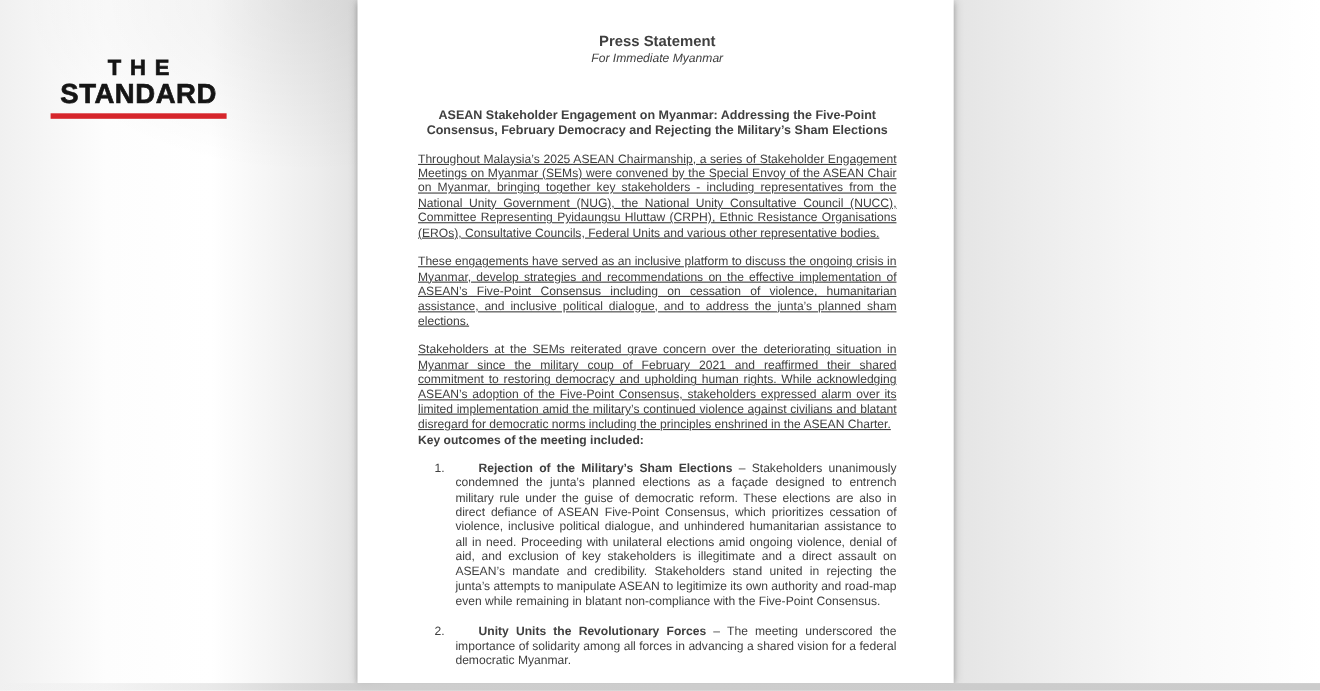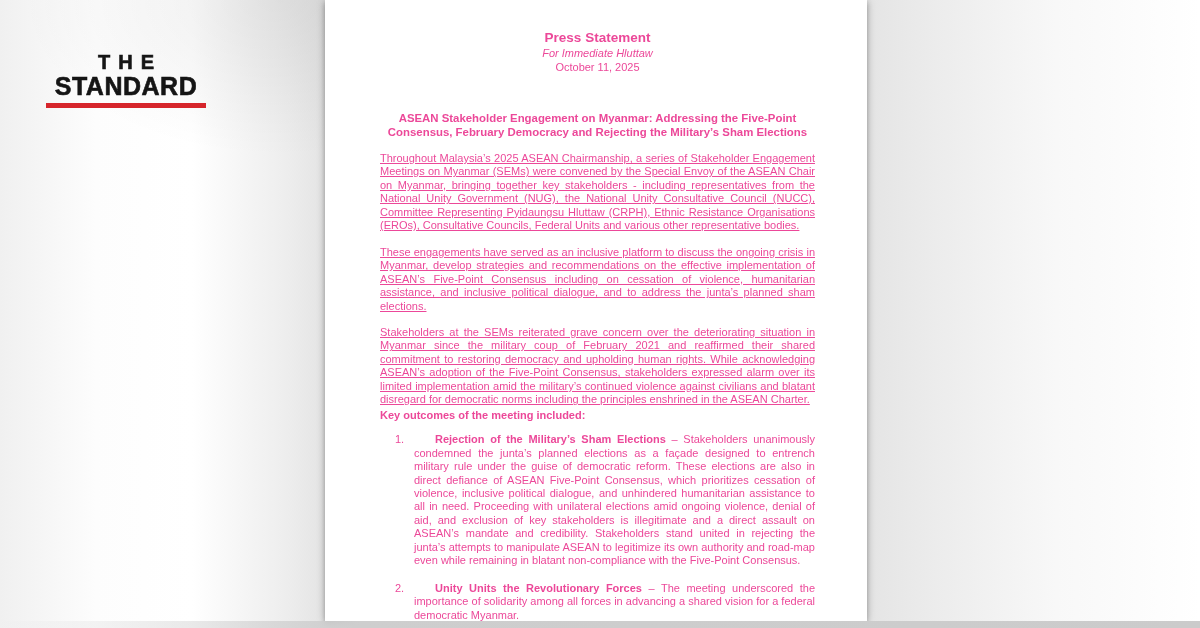--- a/index.html
+++ b/index.html
@@ -15,21 +15,21 @@
   
   .logo{position:absolute;left:46px;top:52px;width:160px;text-align:center;color:#151515;}
   .logo-the{font-size:20px;font-weight:700;letter-spacing:8px;line-height:1;padding-left:8px;-webkit-text-stroke:0.6px #151515;}
   .logo-standard{font-size:25px;font-weight:700;letter-spacing:0.5px;line-height:1.05;margin-top:1px;-webkit-text-stroke:0.6px #151515;}
   .logo-underline{height:5px;background:#d6252b;margin-top:4px;width:160px;}
   
   .sheet{
     position:absolute;left:325px;top:0;width:542px;height:621px;background:#ffffff;
     box-shadow:0 0 9px rgba(0,0,0,0.20), 0 3px 5px rgba(0,0,0,0.25);
   }
-  .sheet-content{padding:30px 52px 0 55px;color:#ec4899;}
+  .sheet-content{padding:30px 52px 0 55px;color:#404040;}
   .ps-title{font-size:13.5px;font-weight:700;text-align:center;line-height:15px;}
   .ps-release{font-size:11px;font-style:italic;text-align:center;line-height:13.5px;margin-top:2px;}
   .ps-date{font-size:11px;text-align:center;line-height:13.5px;}
   .headline{margin-top:37px;font-weight:700;font-size:11.4px;line-height:14px;text-align:center;}
   p.body{margin:13px 0 0 0;text-align:justify;font-size:11px;line-height:13.45px;text-decoration:underline;}
   .key-outcomes{margin-top:2px;font-weight:700;font-size:11px;line-height:13.45px;}
   .outcome-list{margin-top:11px;margin-left:15px;}
   .list-item{display:flex;margin-top:14px;}
   .list-item:first-child{margin-top:0;}
   .item-number{width:19px;flex:none;font-size:11px;line-height:13.45px;}
@@ -49,22 +49,21 @@
 <div class="logo">
   <div class="logo-the">THE</div>
   <div class="logo-standard">STANDARD</div>
   <div class="logo-underline"></div>
 </div>
 
 <div class="sheet">
   <div class="sheet-content">
 
     <div class="ps-title">Press Statement</div>
-    <div class="ps-release">For Immediate Hluttaw</div>
-    <div class="ps-date">October 11, 2025</div>
+    <div class="ps-release">For Immediate Myanmar</div>
 
     <div class="headline">
       <div>ASEAN Stakeholder Engagement on Myanmar: Addressing the Five-Point</div>
       <div>Consensus, February Democracy and Rejecting the Military’s Sham Elections</div>
     </div>
 
     <p class="body">Throughout Malaysia’s 2025 ASEAN Chairmanship, a series of Stakeholder Engagement Meetings on Myanmar (SEMs) were convened by the Special Envoy of the ASEAN Chair on Myanmar, bringing together key stakeholders - including representatives from the National Unity Government (NUG), the National Unity Consultative Council (NUCC), Committee Representing Pyidaungsu Hluttaw (CRPH), Ethnic Resistance Organisations (EROs), Consultative Councils, Federal Units and various other representative bodies.</p>
     <p class="body">These engagements have served as an inclusive platform to discuss the ongoing crisis in Myanmar, develop strategies and recommendations on the effective implementation of ASEAN’s Five-Point Consensus including on cessation of violence, humanitarian assistance, and inclusive political dialogue, and to address the junta’s planned sham elections.</p>
     <p class="body">Stakeholders at the SEMs reiterated grave concern over the deteriorating situation in Myanmar since the military coup of February 2021 and reaffirmed their shared commitment to restoring democracy and upholding human rights. While acknowledging ASEAN’s adoption of the Five-Point Consensus, stakeholders expressed alarm over its limited implementation amid the military’s continued violence against civilians and blatant disregard for democratic norms including the principles enshrined in the ASEAN Charter.</p>
 

